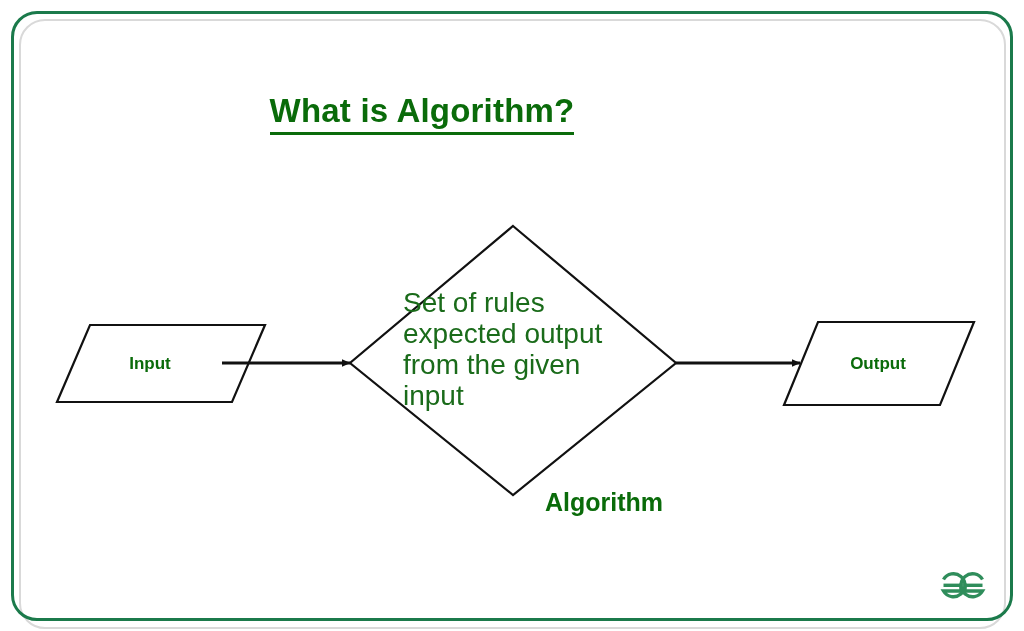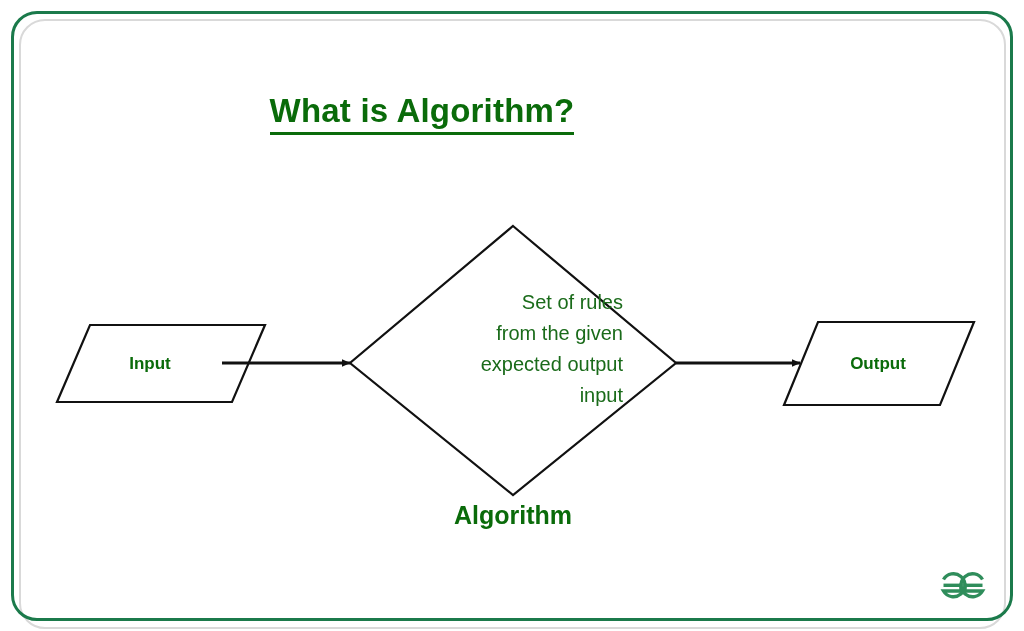--- a/index.html
+++ b/index.html
@@ -76,35 +76,36 @@
   }
   .label-io {
     font-size: 17px;
     font-weight: bold;
   }
   #label-input  { left: 90px;  top: 354px; width: 120px; }
   #label-output { left: 818px; top: 354px; width: 120px; text-align: center; }
 
   #label-algorithm {
     left: 363px;
-    top: 501px;
+    top: 488px;
     width: 300px;
     font-size: 25px;
     font-weight: bold;
+    text-align: right;
   }
 
   
   #diamond-text {
     position: absolute;
     left: 403px;
     top: 287px;
     width: 220px;
-    text-align: right;
+    text-align: left;
     color: #1a6b1a;
-    font-size: 20px;
+    font-size: 28px;
     line-height: 31px;
     font-weight: normal;
   }
 
   
   #gfg-logo {
     position: absolute;
     right: 22px;
     bottom: 22px;
     width: 66px;
@@ -138,22 +139,22 @@
 
     <line x1="222" y1="363" x2="350" y2="363" stroke="#111111" stroke-width="3" marker-end="url(#arrowhead)"></line>
 
     <line x1="676" y1="363" x2="800" y2="363" stroke="#111111" stroke-width="3" marker-end="url(#arrowhead)"></line>
   </svg>
 
   <div class="label label-io" id="label-input">Input</div>
 
   <div id="diamond-text">
     <div>Set of rules</div>
+    <div>expected output</div>
     <div>from the given</div>
-    <div>expected output</div>
     <div>input</div>
   </div>
 
   <div class="label" id="label-algorithm">Algorithm</div>
 
   <div class="label label-io" id="label-output">Output</div>
 
   <svg id="gfg-logo" viewBox="0 0 66 44">
 
     <g fill="none" stroke="#2f8d5b" stroke-width="3.4">

